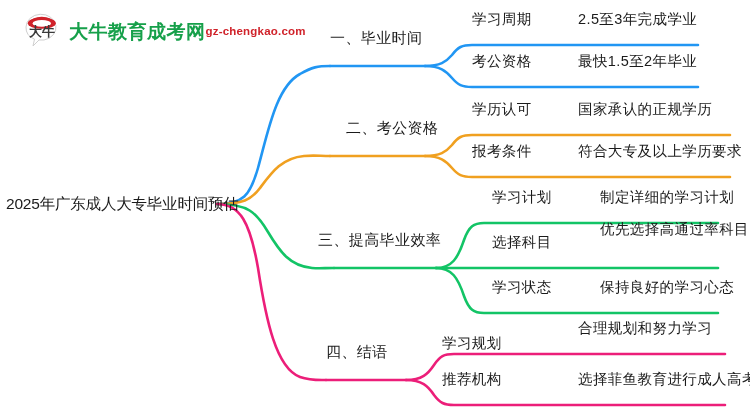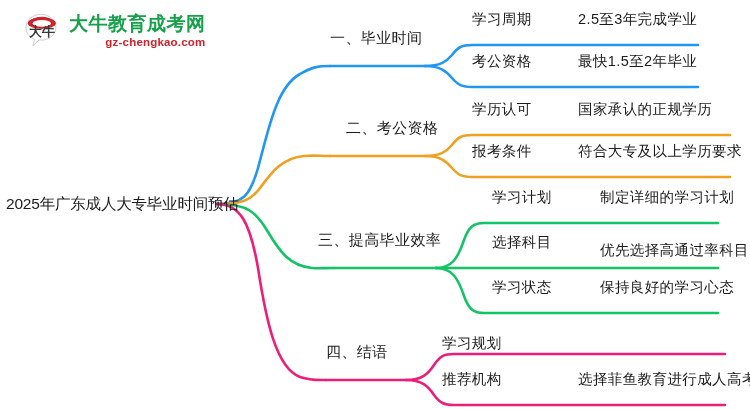--- a/index.html
+++ b/index.html
@@ -28,24 +28,23 @@
     gap: 7px;
   }
   .logo-mark {
     position: relative;
     width: 40px;
     height: 40px;
     flex: 0 0 40px;
   }
   .logo-text-block {
     display: flex;
-    flex-direction: column;
+    flex-direction: row;
     justify-content: center;
     line-height: 1;
-    align-items: flex-end;
   }
   .logo-title {
     font-size: 19px;
     font-weight: bold;
     color: #16a04a;
     letter-spacing: 0.5px;
     white-space: nowrap;
   }
   .logo-sub {
     margin-top: 4px;
@@ -158,18 +157,19 @@
   <div class="node-text leaf-key" style="left:442px; top:334px;">学习规划</div>
   <div class="node-text leaf-key" style="left:442px; top:370px;">推荐机构</div>
 
   <div class="node-text leaf-val" style="left:578px; top:10px;">2.5至3年完成学业</div>
   <div class="node-text leaf-val" style="left:578px; top:52px;">最快1.5至2年毕业</div>
 
   <div class="node-text leaf-val" style="left:578px; top:100px;">国家承认的正规学历</div>
   <div class="node-text leaf-val" style="left:578px; top:142px;">符合大专及以上学历要求</div>
 
   <div class="node-text leaf-val" style="left:600px; top:188px;">制定详细的学习计划</div>
-  <div class="node-text leaf-val" style="left:600px; top:241px;">优先选择高通过率科目</div>
+  <div class="node-text leaf-val" style="left:600px; top:220px;">优先选择高通过率科目</div>
   <div class="node-text leaf-val" style="left:600px; top:278px;">保持良好的学习心态</div>
 
+  <div class="node-text leaf-val" style="left:578px; top:319px;">合理规划和努力学习</div>
   <div class="node-text leaf-val" style="left:578px; top:370px;">选择菲鱼教育进行成人高考</div>
 
 </div>
 
 </body></html>

